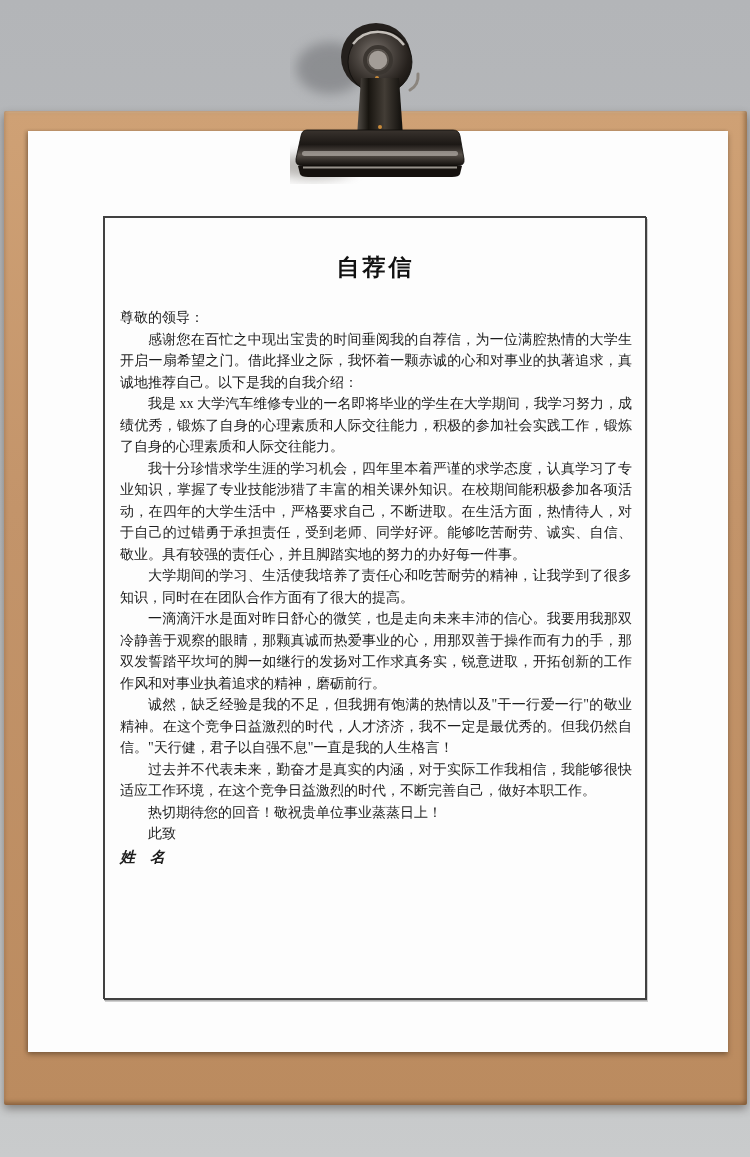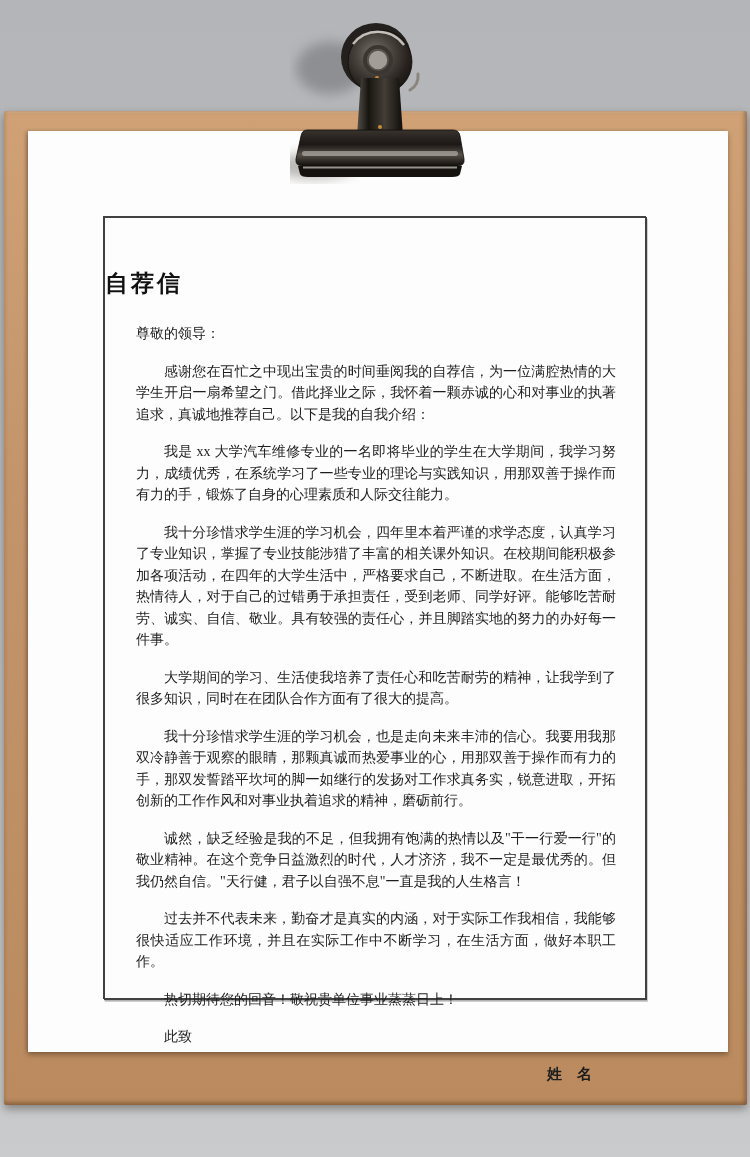--- a/index.html
+++ b/index.html
@@ -18,56 +18,56 @@
     position:absolute;left:28px;top:131px;width:700px;height:921px;
     background:#fdfdfd;
     box-shadow:0 3px 5px rgba(70,50,30,.45), -2px 0 3px rgba(70,50,30,.25);
   }
   .letter-box{
     position:absolute;left:104px;top:217px;width:543px;height:783px;
     border:1px solid #414141;box-sizing:border-box;
     box-shadow:1px 2px 0 rgba(120,120,120,.35);
   }
   .letter-title{
-    margin:50px 0 0 0;
+    margin:34px 0 0 0;text-align:center;
     font-size:23px;font-weight:bold;letter-spacing:3px;color:#111;
   }
   .letter-body{
     margin:24px 14px 0 15px;color:#1d1d1d;
     font-size:14px;line-height:21.5px;
   }
-  .line{margin:16px;text-align:justify;text-justify:inter-ideograph;}
+  .line{margin:0;text-align:justify;text-justify:inter-ideograph;}
   .line.indent{text-indent:2em;}
   .line.plain{text-indent:0;}
-  .line.right{text-align:right;padding-right:24px;text-indent:0;margin-top:2px;font-size:15px;font-weight:bold;}
+  .line.right{text-align:left;padding-right:24px;text-indent:0;margin-top:2px;font-size:15px;font-weight:bold;font-style:italic;}
   .clip{position:absolute;left:290px;top:14px;width:180px;height:170px;}
 </style>
 </head>
 <body>
 
 <div class="stage">
 
   <div class="board"></div>
 
   <div class="paper">
     <div class="letter-box" style="position:absolute;left:75px;top:85px;">
     </div>
   </div>
 
   <div class="letter-box">
     <h1 class="letter-title">自荐信</h1>
     <div class="letter-body">
         <p class="line plain">尊敬的领导：</p>
         <p class="line indent">感谢您在百忙之中现出宝贵的时间垂阅我的自荐信，为一位满腔热情的大学生开启一扇希望之门。借此择业之际，我怀着一颗赤诚的心和对事业的执著追求，真诚地推荐自己。以下是我的自我介绍：</p>
-        <p class="line indent">我是 xx 大学汽车维修专业的一名即将毕业的学生在大学期间，我学习努力，成绩优秀，在系统学习了一些专业的理论与实践知识，用那双善于操作而有力的手，锻炼了自身的心理素质和人际交往能力。</p>
+        <p class="line indent">我是 xx 大学汽车维修专业的一名即将毕业的学生在大学期间，我学习努力，成绩优秀，锻炼了自身的心理素质和人际交往能力，积极的参加社会实践工作，锻炼了自身的心理素质和人际交往能力。</p>
         <p class="line indent">我十分珍惜求学生涯的学习机会，四年里本着严谨的求学态度，认真学习了专业知识，掌握了专业技能涉猎了丰富的相关课外知识。在校期间能积极参加各项活动，在四年的大学生活中，严格要求自己，不断进取。在生活方面，热情待人，对于自己的过错勇于承担责任，受到老师、同学好评。能够吃苦耐劳、诚实、自信、敬业。具有较强的责任心，并且脚踏实地的努力的办好每一件事。</p>
         <p class="line indent">大学期间的学习、生活使我培养了责任心和吃苦耐劳的精神，让我学到了很多知识，同时在在团队合作方面有了很大的提高。</p>
-        <p class="line indent">我十分珍惜求学生涯的学习机会，也是走向未来丰沛的信心。我要用我那双冷静善于观察的眼睛，那颗真诚而热爱事业的心，用那双善于操作而有力的手，那双发誓踏平坎坷的脚一如继行的发扬对工作求真务实，锐意进取，开拓创新的工作作风和对事业执着追求的精神，磨砺前行。</p>
+        <p class="line indent">一滴滴汗水是面对昨日舒心的微笑，也是走向未来丰沛的信心。我要用我那双冷静善于观察的眼睛，那颗真诚而热爱事业的心，用那双善于操作而有力的手，那双发誓踏平坎坷的脚一如继行的发扬对工作求真务实，锐意进取，开拓创新的工作作风和对事业执着追求的精神，磨砺前行。</p>
         <p class="line indent">诚然，缺乏经验是我的不足，但我拥有饱满的热情以及"干一行爱一行"的敬业精神。在这个竞争日益激烈的时代，人才济济，我不一定是最优秀的。但我仍然自信。"天行健，君子以自强不息"一直是我的人生格言！</p>
-        <p class="line indent">过去并不代表未来，勤奋才是真实的内涵，对于实际工作我相信，我能够很快适应工作环境，并且在实际工作中不断学习，在生活方面，做好本职工作。</p>
+        <p class="line indent">过去并不代表未来，勤奋才是真实的内涵，对于实际工作我相信，我能够很快适应工作环境，在这个竞争日益激烈的时代，不断完善自己，做好本职工作。</p>
         <p class="line indent">热切期待您的回音！敬祝贵单位事业蒸蒸日上！</p>
         <p class="line indent">此致</p>
         <p class="line right">姓　名</p>
       </div>
   </div>
 
   <svg class="clip" viewBox="0 0 180 170" xmlns="http://www.w3.org/2000/svg">
     <defs>
       <radialGradient id="knobGrad" cx="42%" cy="38%" r="70%">
         <stop offset="0%" stop-color="#7d7670"></stop>

